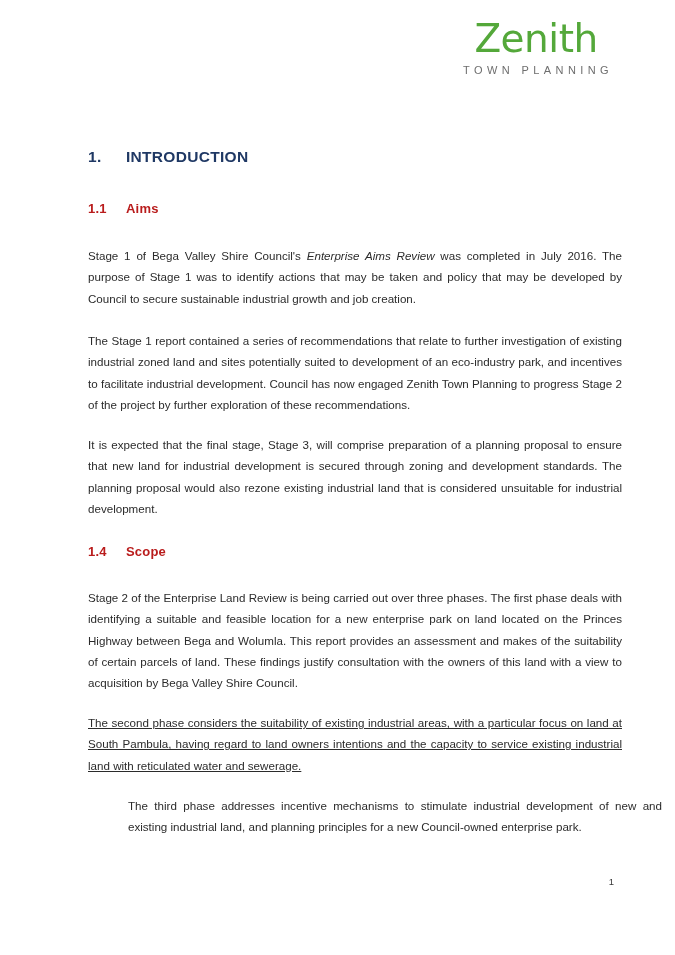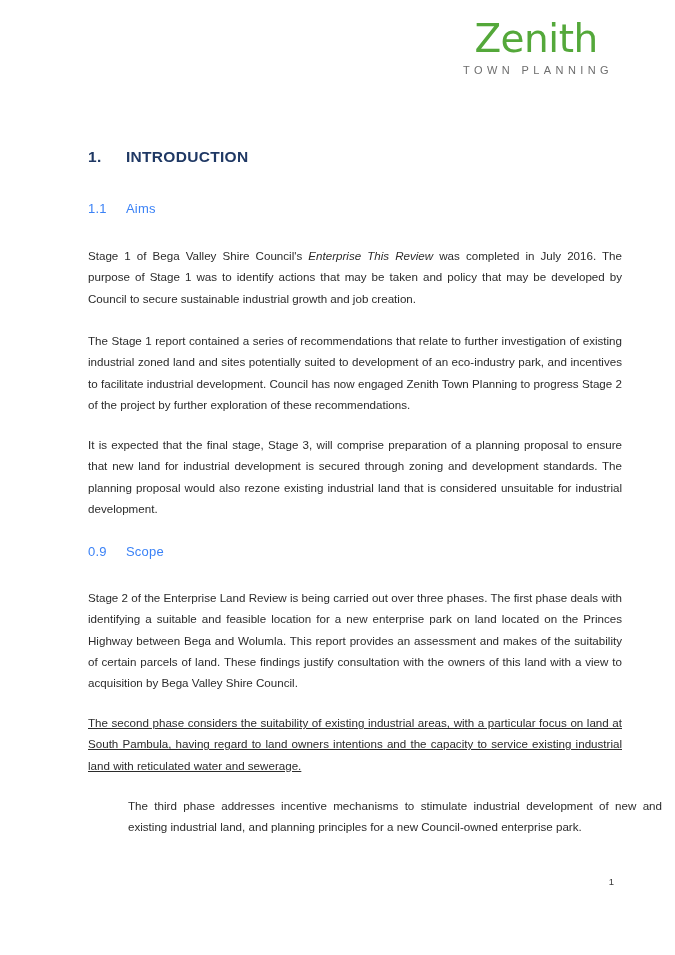--- a/index.html
+++ b/index.html
@@ -69,22 +69,22 @@
   h1.doc-h1 .num {
     display: inline-block;
     width: 38px;
   }
 
   h2.doc-h2 {
     margin: 0;
     padding: 0;
     font-family: "Liberation Sans", sans-serif;
     font-size: 13px;
-    font-weight: normal;
-    color: #3b82f6;
+    font-weight: bold;
+    color: #b91c1c;
     letter-spacing: 0.2px;
   }
   h2.doc-h2 .num {
     display: inline-block;
     width: 38px;
   }
 
   p.body-text {
     margin: 0;
     padding: 0;
@@ -127,28 +127,28 @@
   <div class="content">
 
     <h1 class="doc-h1 pos" style="top:148px;">
       <span class="num">1.</span><span>INTRODUCTION</span>
     </h1>
 
     <h2 class="doc-h2 pos" style="top:201px;">
       <span class="num">1.1</span><span>Aims</span>
     </h2>
 
-    <p class="body-text pos" style="top:245px;"><span>Stage 1 of Bega Valley Shire Council's </span><em>Enterprise This Review</em><span> was completed in July 2016.   The purpose of Stage 1 was to identify actions that may be taken and policy that may be developed by Council to secure sustainable industrial growth and job creation.</span></p>
+    <p class="body-text pos" style="top:245px;"><span>Stage 1 of Bega Valley Shire Council's </span><em>Enterprise Aims Review</em><span> was completed in July 2016.   The purpose of Stage 1 was to identify actions that may be taken and policy that may be developed by Council to secure sustainable industrial growth and job creation.</span></p>
 
     <p class="body-text pos" style="top:330px;">The Stage 1 report contained a series of recommendations that relate to further investigation of existing industrial zoned land and sites potentially suited to development of an eco-industry park, and incentives to facilitate industrial development.   Council has now engaged Zenith Town Planning to progress Stage 2 of the project by further exploration of these recommendations.</p>
 
     <p class="body-text pos" style="top:434px;">It is expected that the final stage, Stage 3, will comprise preparation of a planning proposal to ensure that new land for industrial development is secured through zoning and development standards.   The planning proposal would also rezone existing industrial land that is considered unsuitable for industrial development.</p>
 
     <h2 class="doc-h2 pos" style="top:544px;">
-      <span class="num">0.9</span><span>Scope</span>
+      <span class="num">1.4</span><span>Scope</span>
     </h2>
 
     <p class="body-text pos" style="top:587px;">Stage 2 of the Enterprise Land Review is being carried out over three phases.  The first phase deals with identifying a suitable and feasible location for a new enterprise park on land located on the Princes Highway between Bega and Wolumla.  This report provides an assessment and makes of the suitability of certain parcels of land.  These findings justify consultation with the owners of this land with a view to acquisition by Bega Valley Shire Council.</p>
 
     <p class="body-text pos" style="top:712px;text-decoration:underline;">The second phase considers the suitability of existing industrial areas, with a particular focus on land at South Pambula, having regard to land owners intentions and the capacity to service existing industrial land with reticulated water and sewerage.</p>
 
     <p class="body-text pos" style="top:795px;margin-left:40px;">The third phase addresses incentive mechanisms to stimulate industrial development of new and existing industrial land, and planning principles for a new Council-owned enterprise park.</p>
 
     <div class="page-number">1</div>
 

